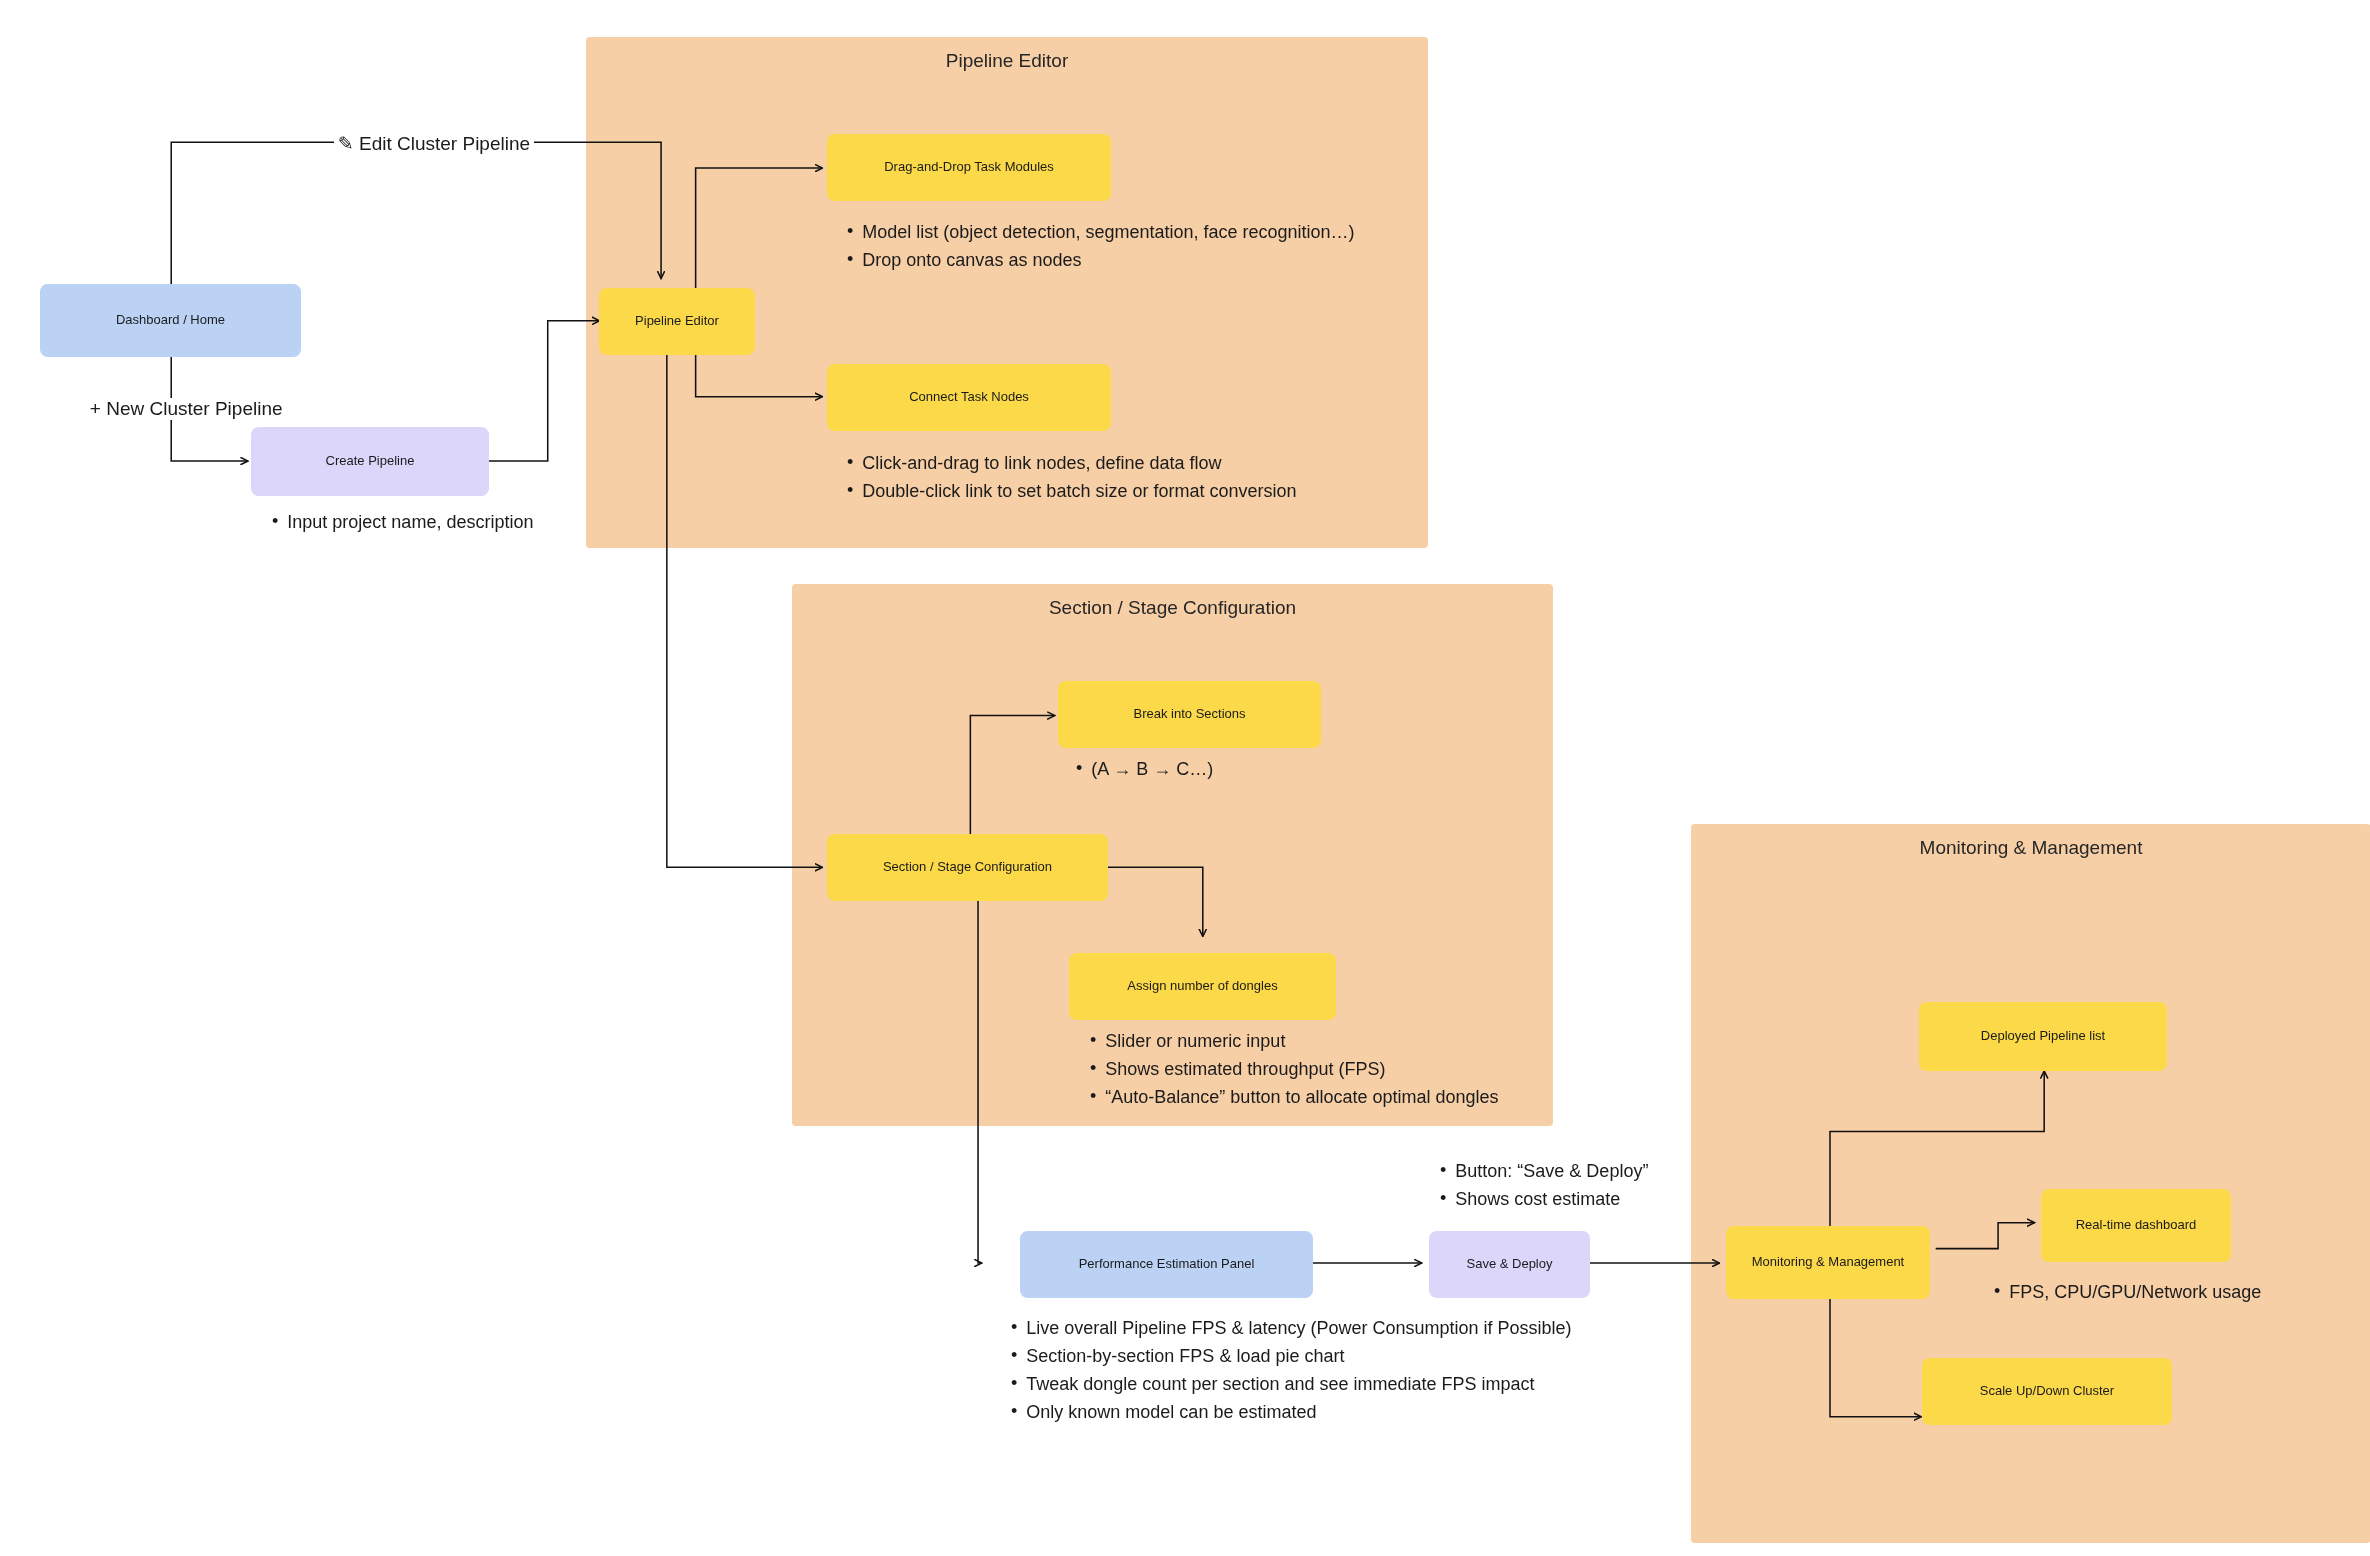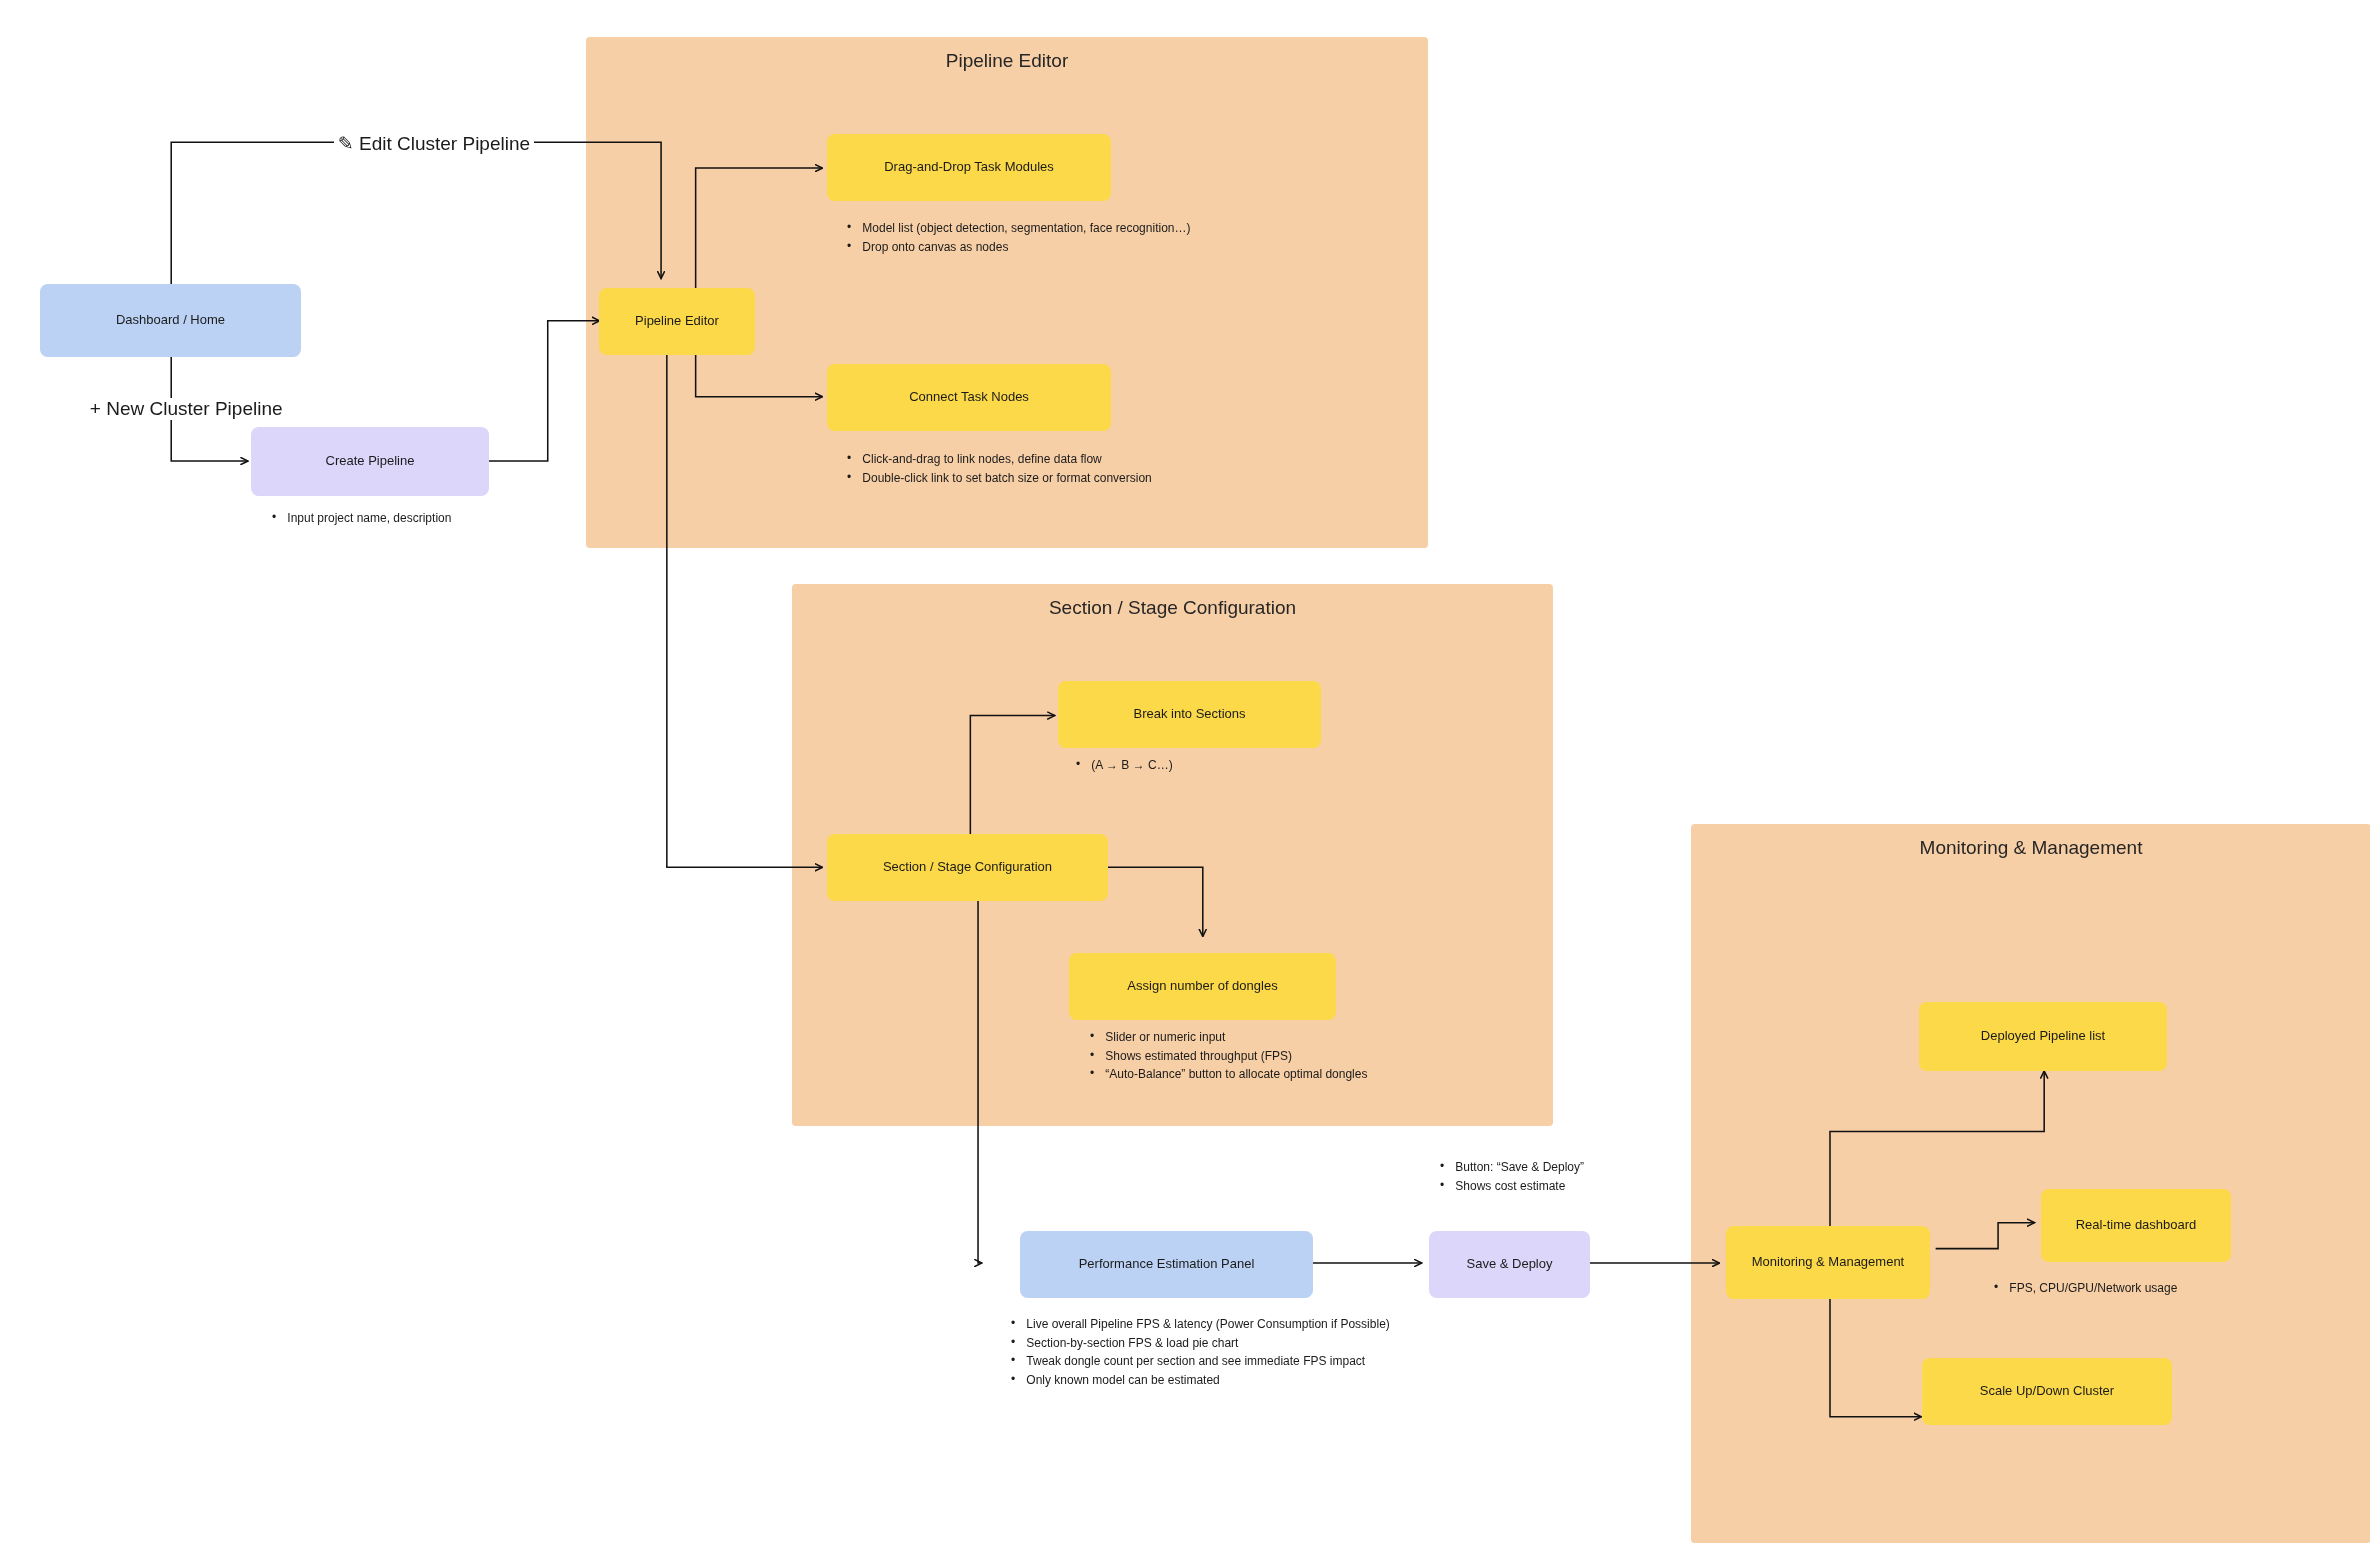--- a/index.html
+++ b/index.html
@@ -43,21 +43,21 @@
     line-height: 1.25;
     color: #1b1b1b;
     padding: 5.8px 9.6px;
     box-sizing: border-box;
   }
   .node.blue   { background: #bcd2f5; justify-content: center; }
   .node.purple { background: #dcd6fb; }
   .node.yellow { background: #fcd948; }
   .bullets {
     position: absolute;
-    font-size: 12px;
+    font-size: 18px;
     line-height: 1.55;
     color: #1b1b1b;
   }
   .bullets ul {
     margin: 0;
     padding: 0;
     list-style: none;
   }
   .bullets li {
     position: relative;

